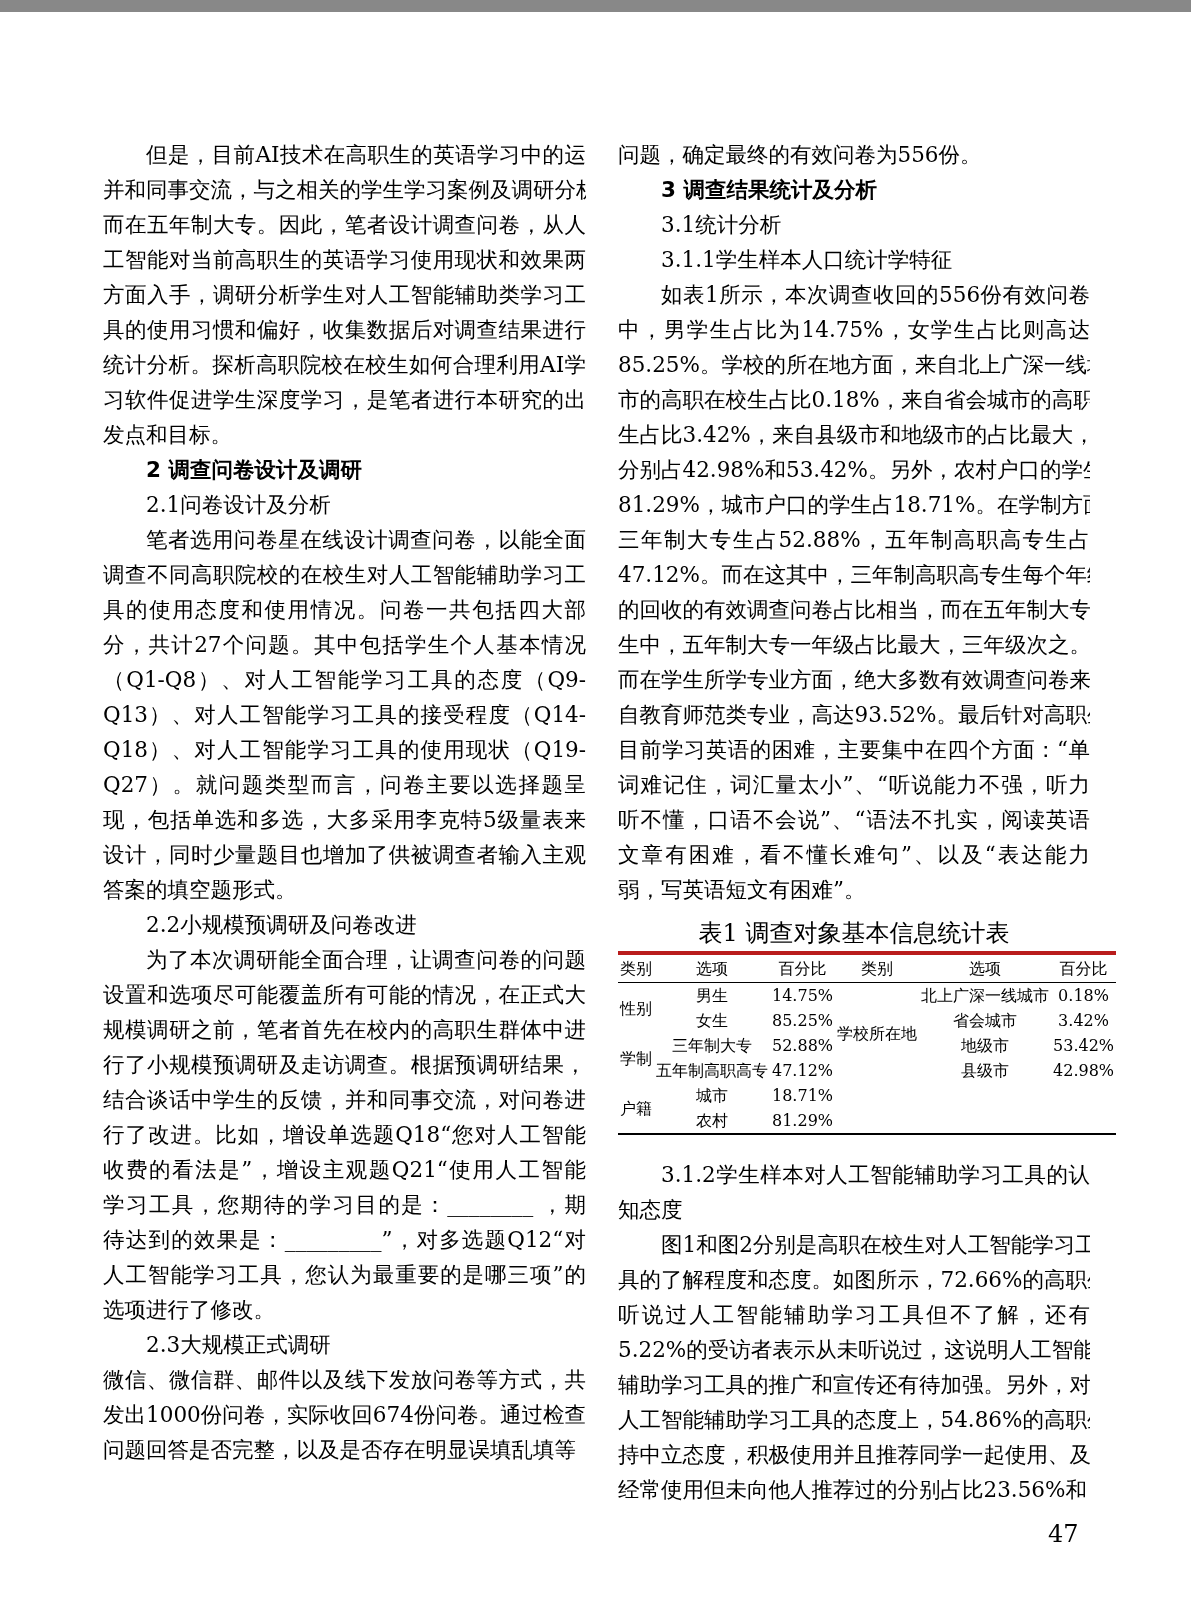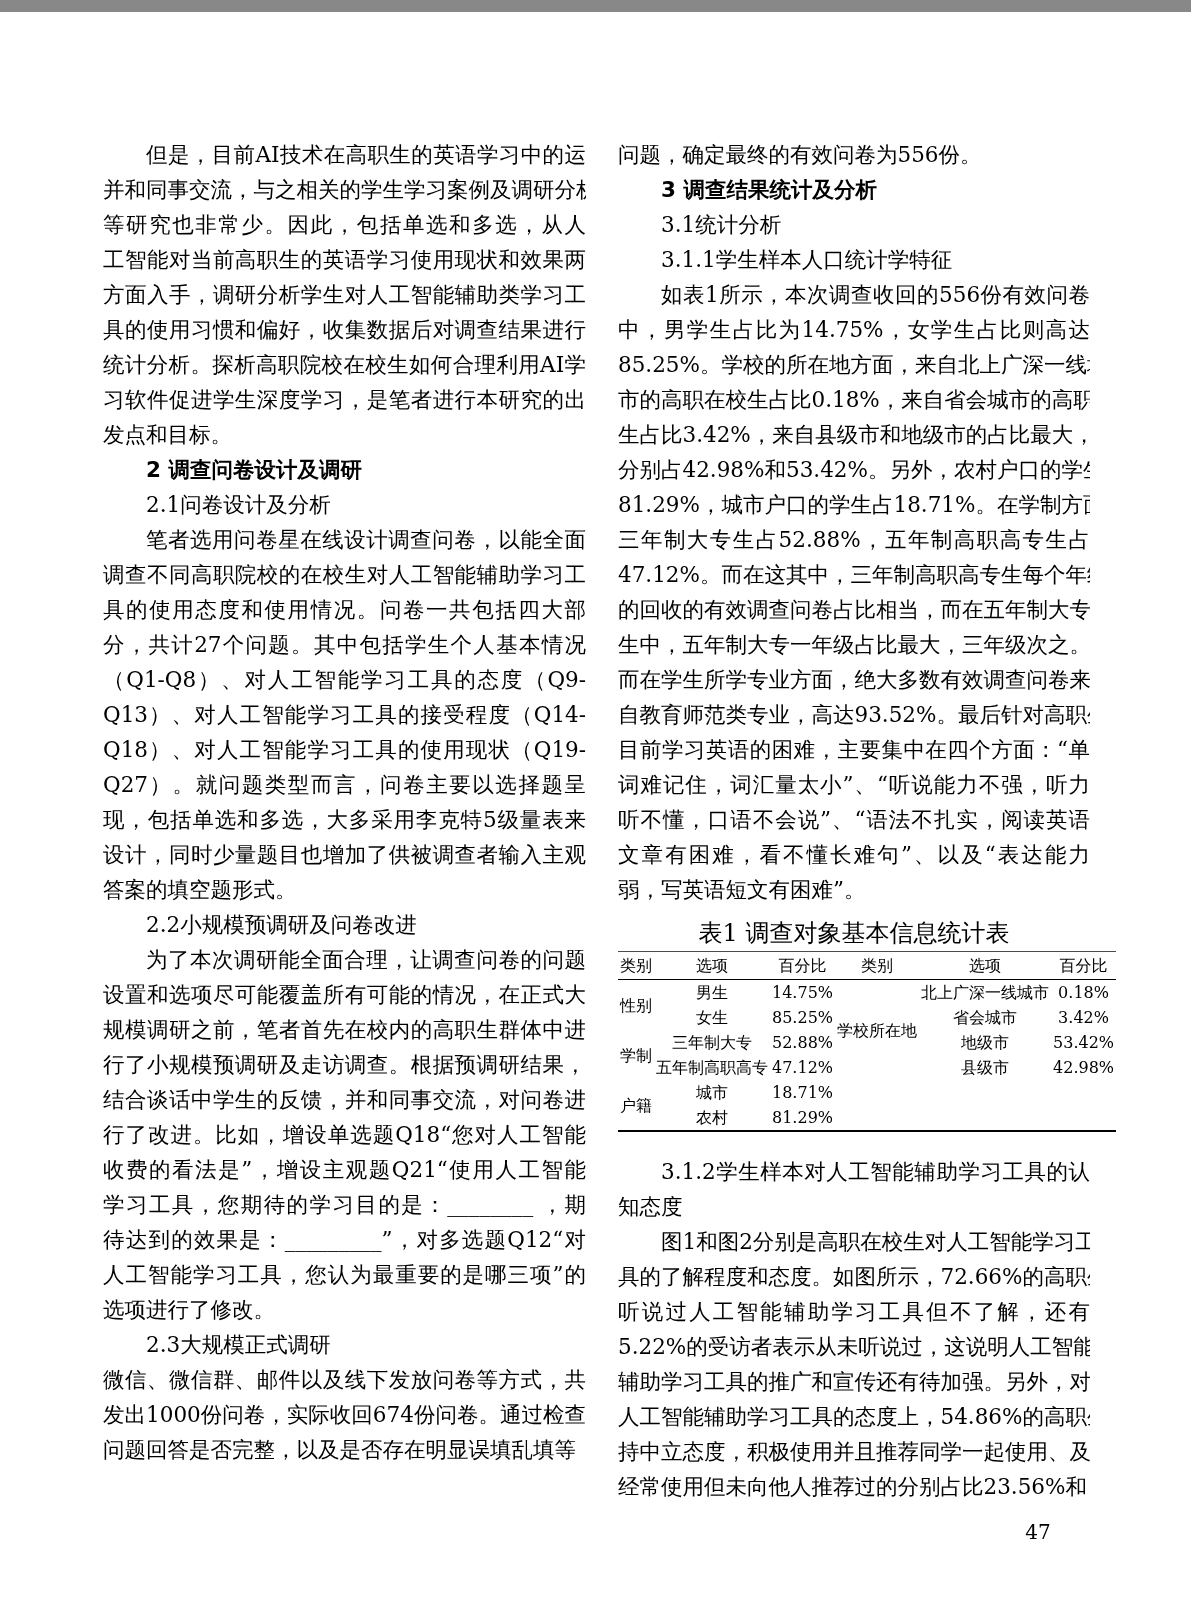--- a/index.html
+++ b/index.html
@@ -26,44 +26,44 @@
   .fill{text-align:justify;text-align-last:justify;}
   .h1{font-weight:bold;font-family:"DejaVu Sans","Liberation Sans",sans-serif;}
   .caption{
     text-align:center;font-size:24px;
     height:36px;line-height:36px;margin-top:8px;
     white-space:nowrap;overflow:hidden;
   }
   table.stats{
     width:100%;
     border-collapse:collapse;
-    border-top:1px solid #b91c1c;
+    border-top:4px solid #b91c1c;
     border-bottom:2px solid #000;
     font-size:16px;
     margin-bottom:22px;
   }
   table.stats td{
     text-align:center;vertical-align:middle;
     padding:0 2px;height:25px;line-height:23px;
     white-space:nowrap;
   }
   table.stats thead td{border-bottom:1px solid #000;height:27px;}
   .page-number{
-    position:absolute;left:1016px;top:1508px;width:44px;
-    font-size:20px;text-align:center;
+    position:absolute;left:1048px;top:1508px;width:44px;
+    font-size:24px;text-align:left;
   }
 </style>
 </head>
 <body>
 
 <div class="page">
   <div class="col col-left" id="col-left">
       <div class="line indent fill">但是，目前AI技术在高职生的英语学习中的运</div>
       <div class="line fill">并和同事交流，与之相关的学生学习案例及调研分析</div>
-      <div class="line fill">等研究也非常少。因此，包括单选和多选，从人</div>
+      <div class="line fill">而在五年制大专。因此，笔者设计调查问卷，从人</div>
       <div class="line fill">工智能对当前高职生的英语学习使用现状和效果两</div>
       <div class="line fill">方面入手，调研分析学生对人工智能辅助类学习工</div>
       <div class="line fill">具的使用习惯和偏好，收集数据后对调查结果进行</div>
       <div class="line fill">统计分析。探析高职院校在校生如何合理利用AI学</div>
       <div class="line fill">习软件促进学生深度学习，是笔者进行本研究的出</div>
       <div class="line">发点和目标。</div>
       <div class="line indent h1">2 调查问卷设计及调研</div>
       <div class="line indent">2.1问卷设计及分析</div>
       <div class="line indent fill">笔者选用问卷星在线设计调查问卷，以能全面</div>
       <div class="line fill">调查不同高职院校的在校生对人工智能辅助学习工</div>

